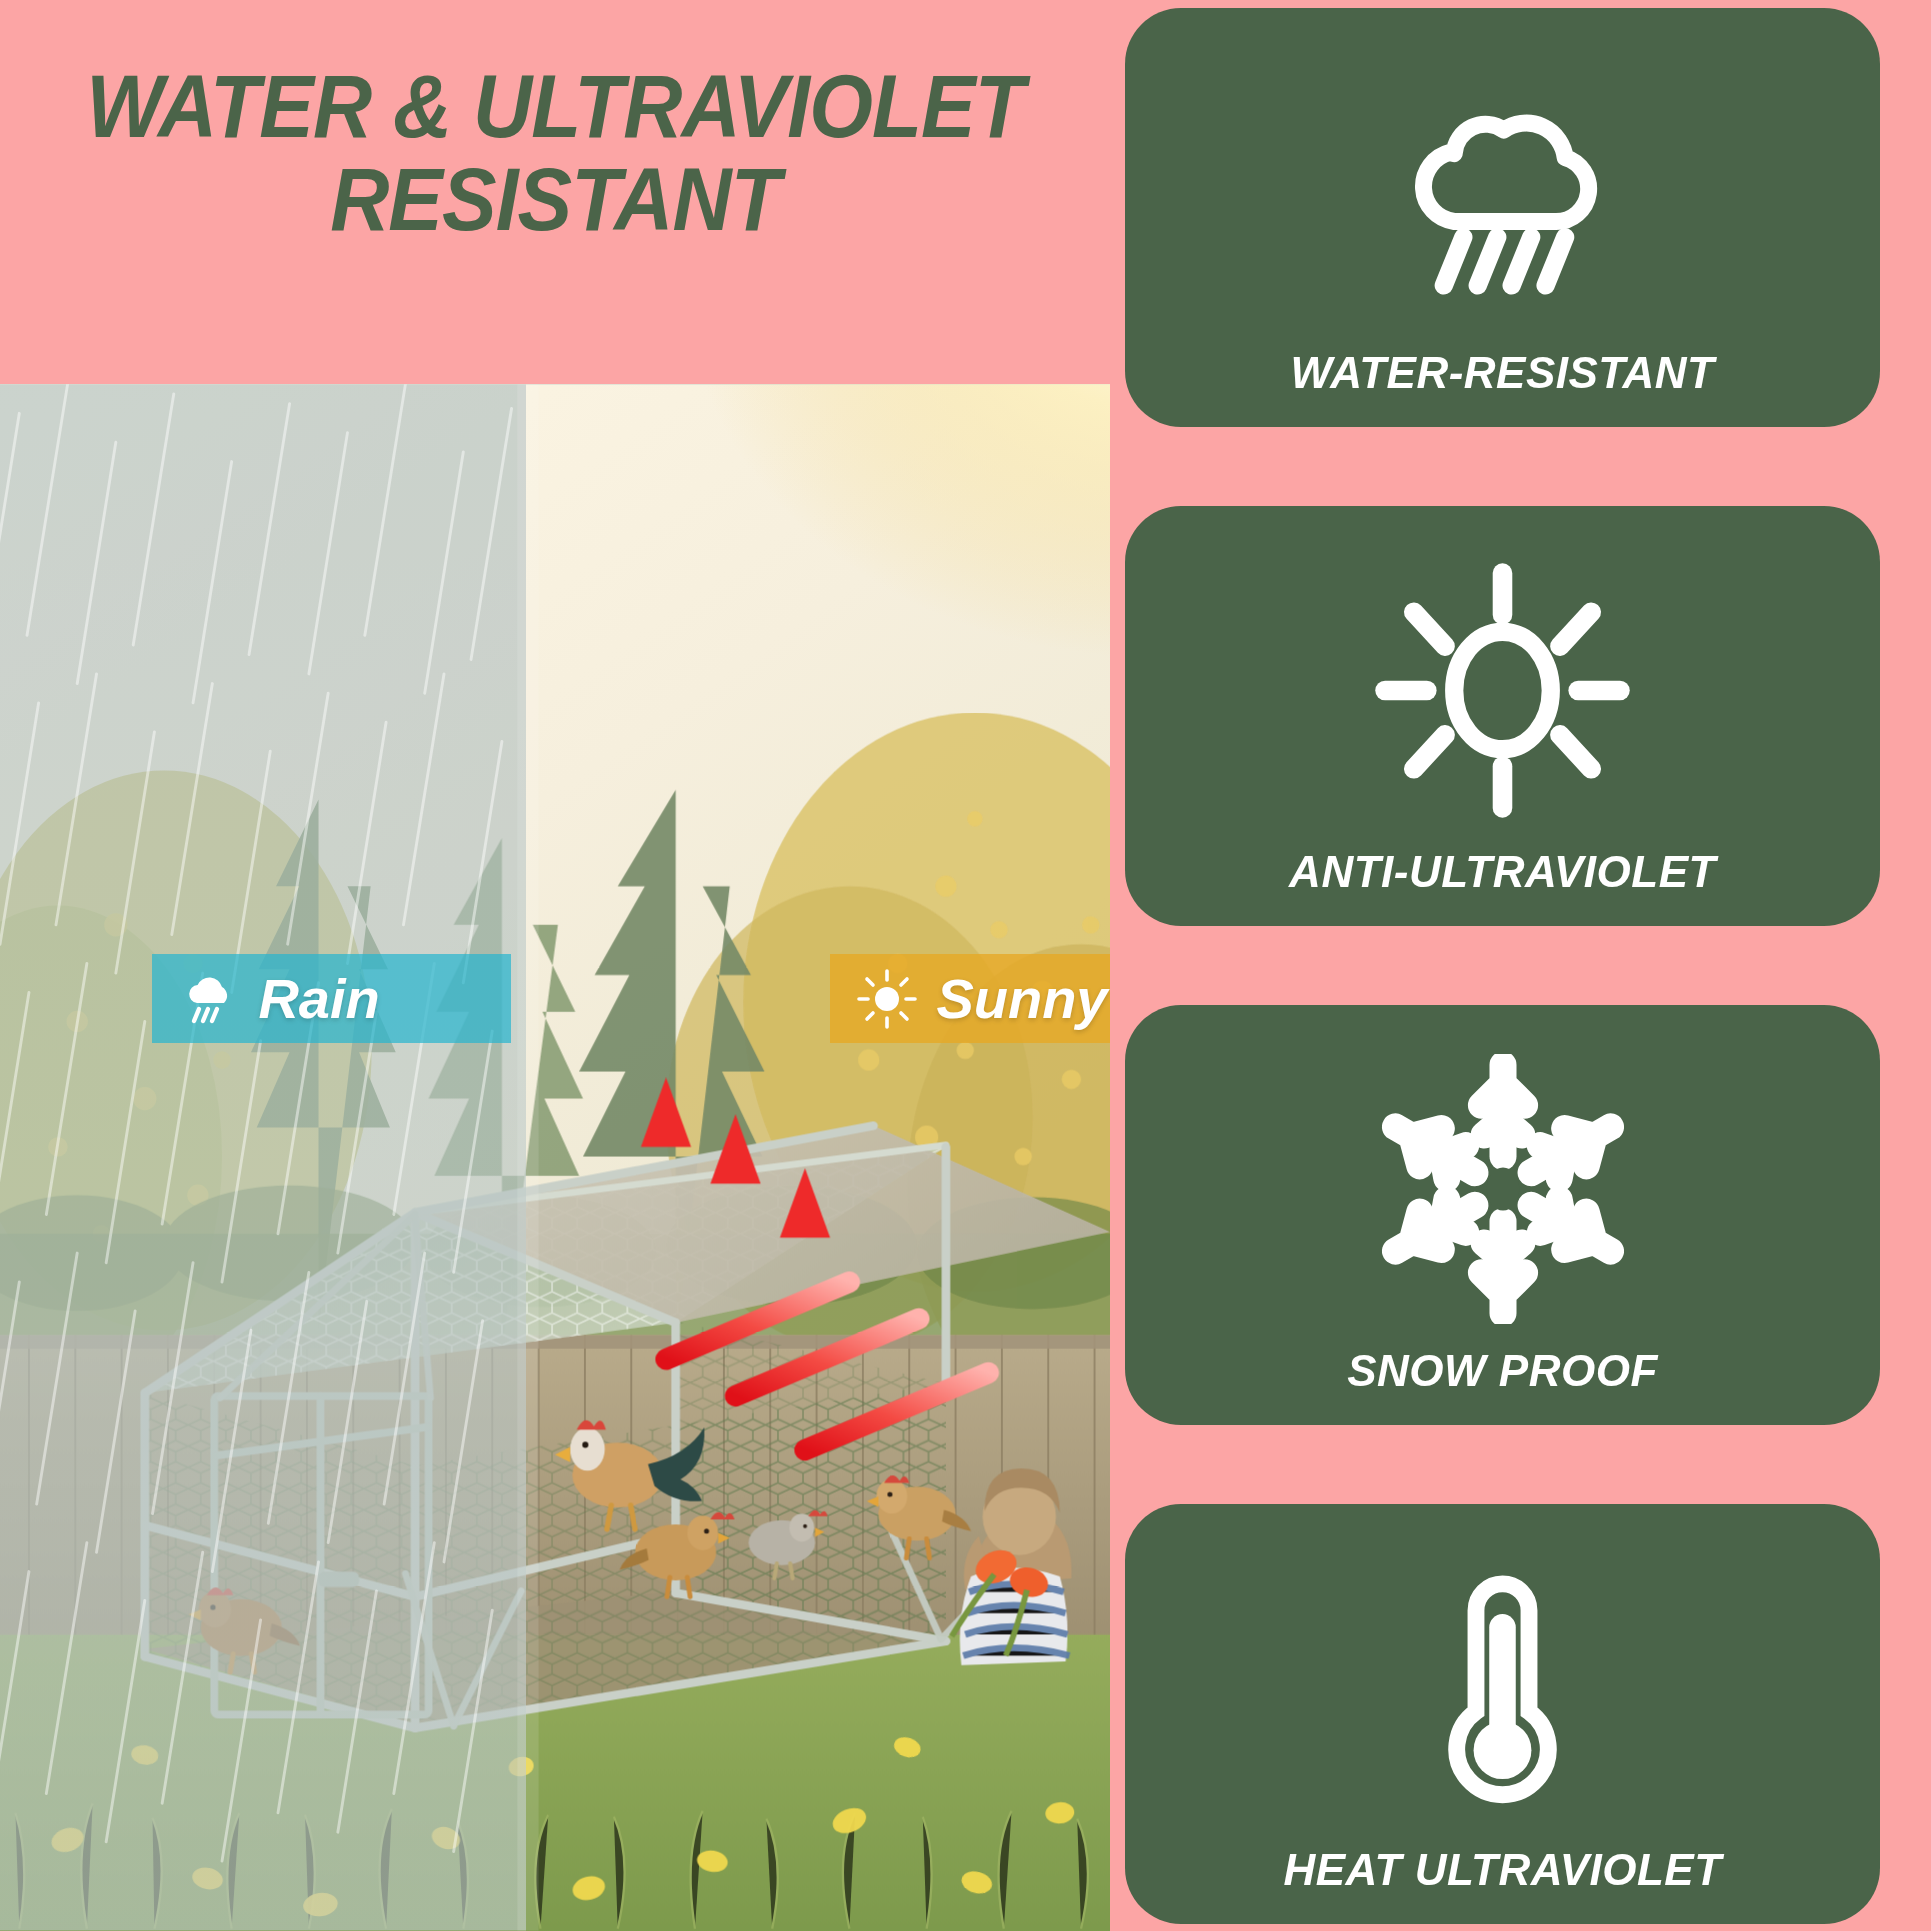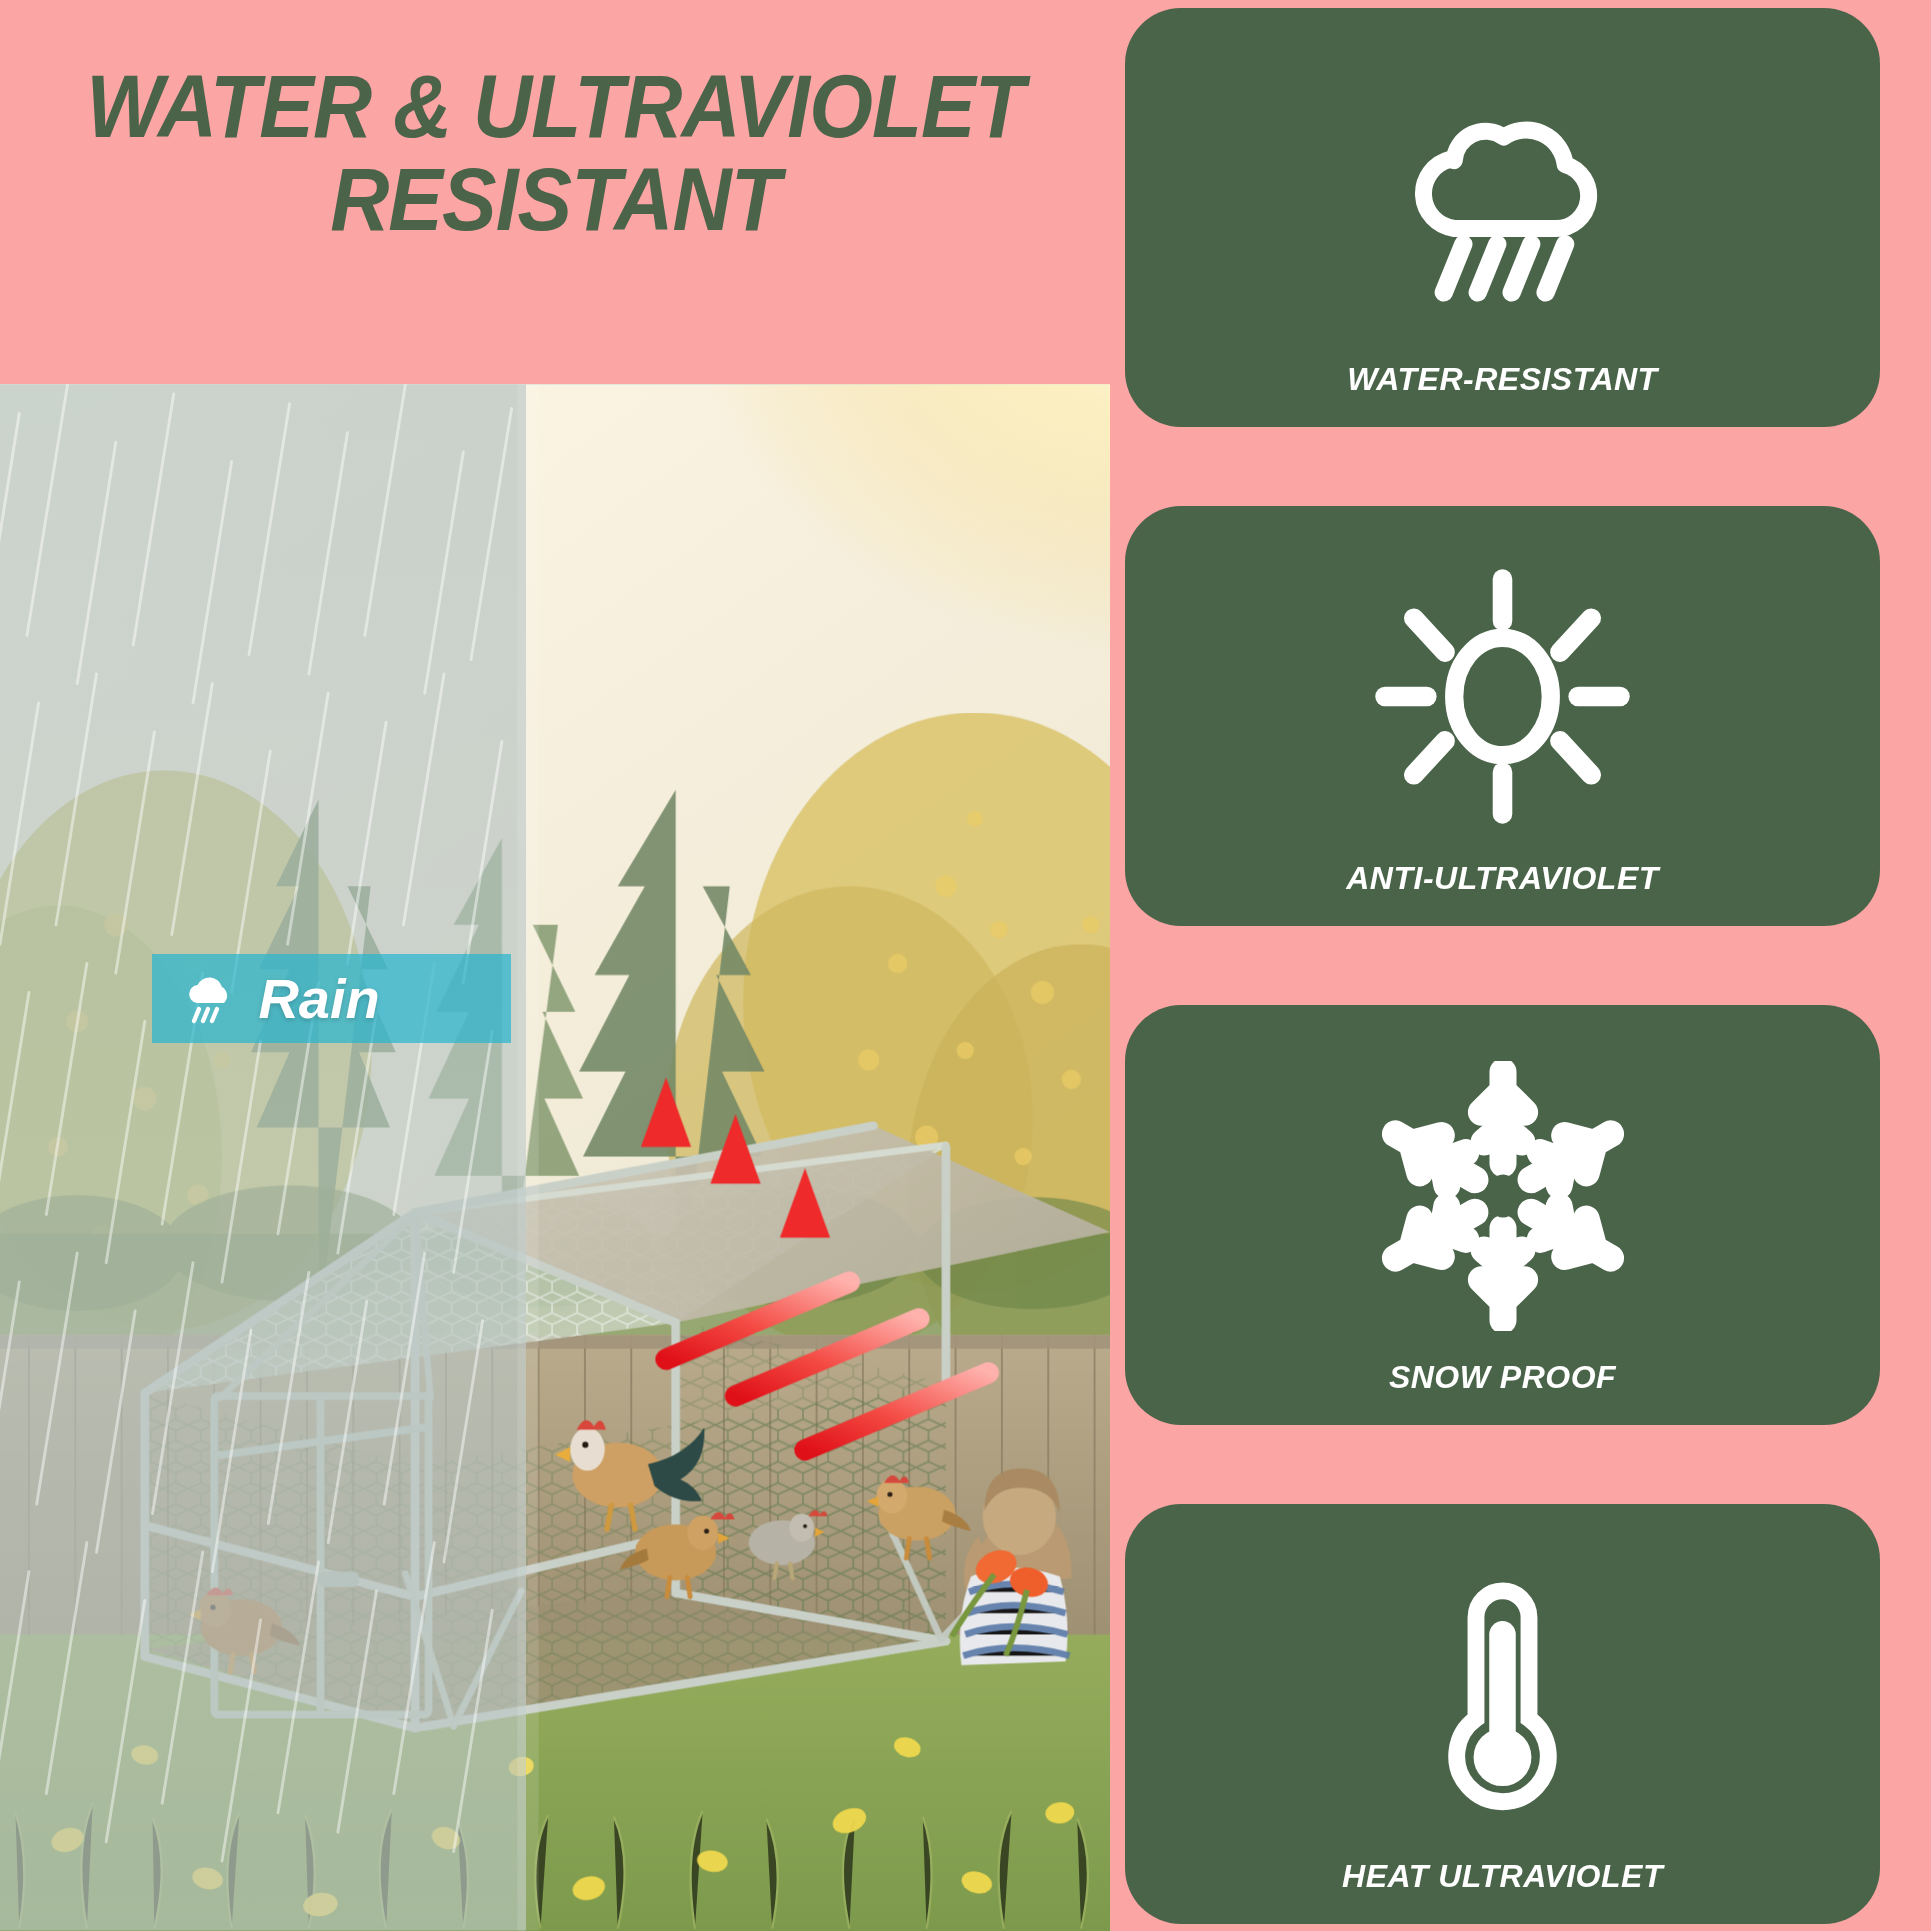--- a/index.html
+++ b/index.html
@@ -81,21 +81,21 @@
     flex: 1 1 auto;
     display: flex;
     align-items: center;
     justify-content: center;
     width: 100%;
   }
   .card .icon-wrap svg { display: block; }
   .card .card-label {
     margin-top: 5.8px;
     color: #ffffff;
-    font-size: 32px;
+    font-size: 44px;
     font-weight: bold;
     font-style: italic;
     letter-spacing: 0.5px;
     white-space: nowrap;
     text-align: center;
   }
 </style>
 </head>
 <body>
 
@@ -491,20 +491,38 @@
           <g stroke="#ffffff" stroke-width="4.4" stroke-linecap="round">
             <line x1="22" y1="42" x2="17" y2="54"></line>
             <line x1="31" y1="42" x2="26" y2="54"></line>
             <line x1="40" y1="42" x2="35" y2="54"></line>
           </g>
         </svg>
       </span>
       <span>Rain</span>
     </div>
 
+    <div class="badge badge-sunny">
+      <span class="glyph">
+        <svg viewBox="0 0 64 64" width="64" height="64">
+          <circle cx="32" cy="32" r="12" fill="#ffffff"></circle>
+          <g stroke="#ffffff" stroke-width="3.6" stroke-linecap="round">
+            <line x1="32" y1="4" x2="32" y2="13"></line>
+            <line x1="32" y1="51" x2="32" y2="60"></line>
+            <line x1="4" y1="32" x2="13" y2="32"></line>
+            <line x1="51" y1="32" x2="60" y2="32"></line>
+            <line x1="12" y1="12" x2="18" y2="18"></line>
+            <line x1="46" y1="46" x2="52" y2="52"></line>
+            <line x1="52" y1="12" x2="46" y2="18"></line>
+            <line x1="18" y1="46" x2="12" y2="52"></line>
+          </g>
+        </svg>
+      </span>
+      <span>Sunny</span>
+    </div>
   </div>
 
   <div class="cards">
 
     <div class="card">
       <div class="icon-wrap">
         <svg viewBox="0 0 200 200" width="261" height="261" fill="none" stroke="#ffffff" stroke-width="13" stroke-linecap="round" stroke-linejoin="round">
           <path d="M63 71 a24 24 0 0 1 38-18 a30 30 0 0 1 47 21 a25 25 0 0 1 -7 49 h-78
                    a27 27 0 0 1 -3 -53 Z"></path>
           <g stroke-width="14">

